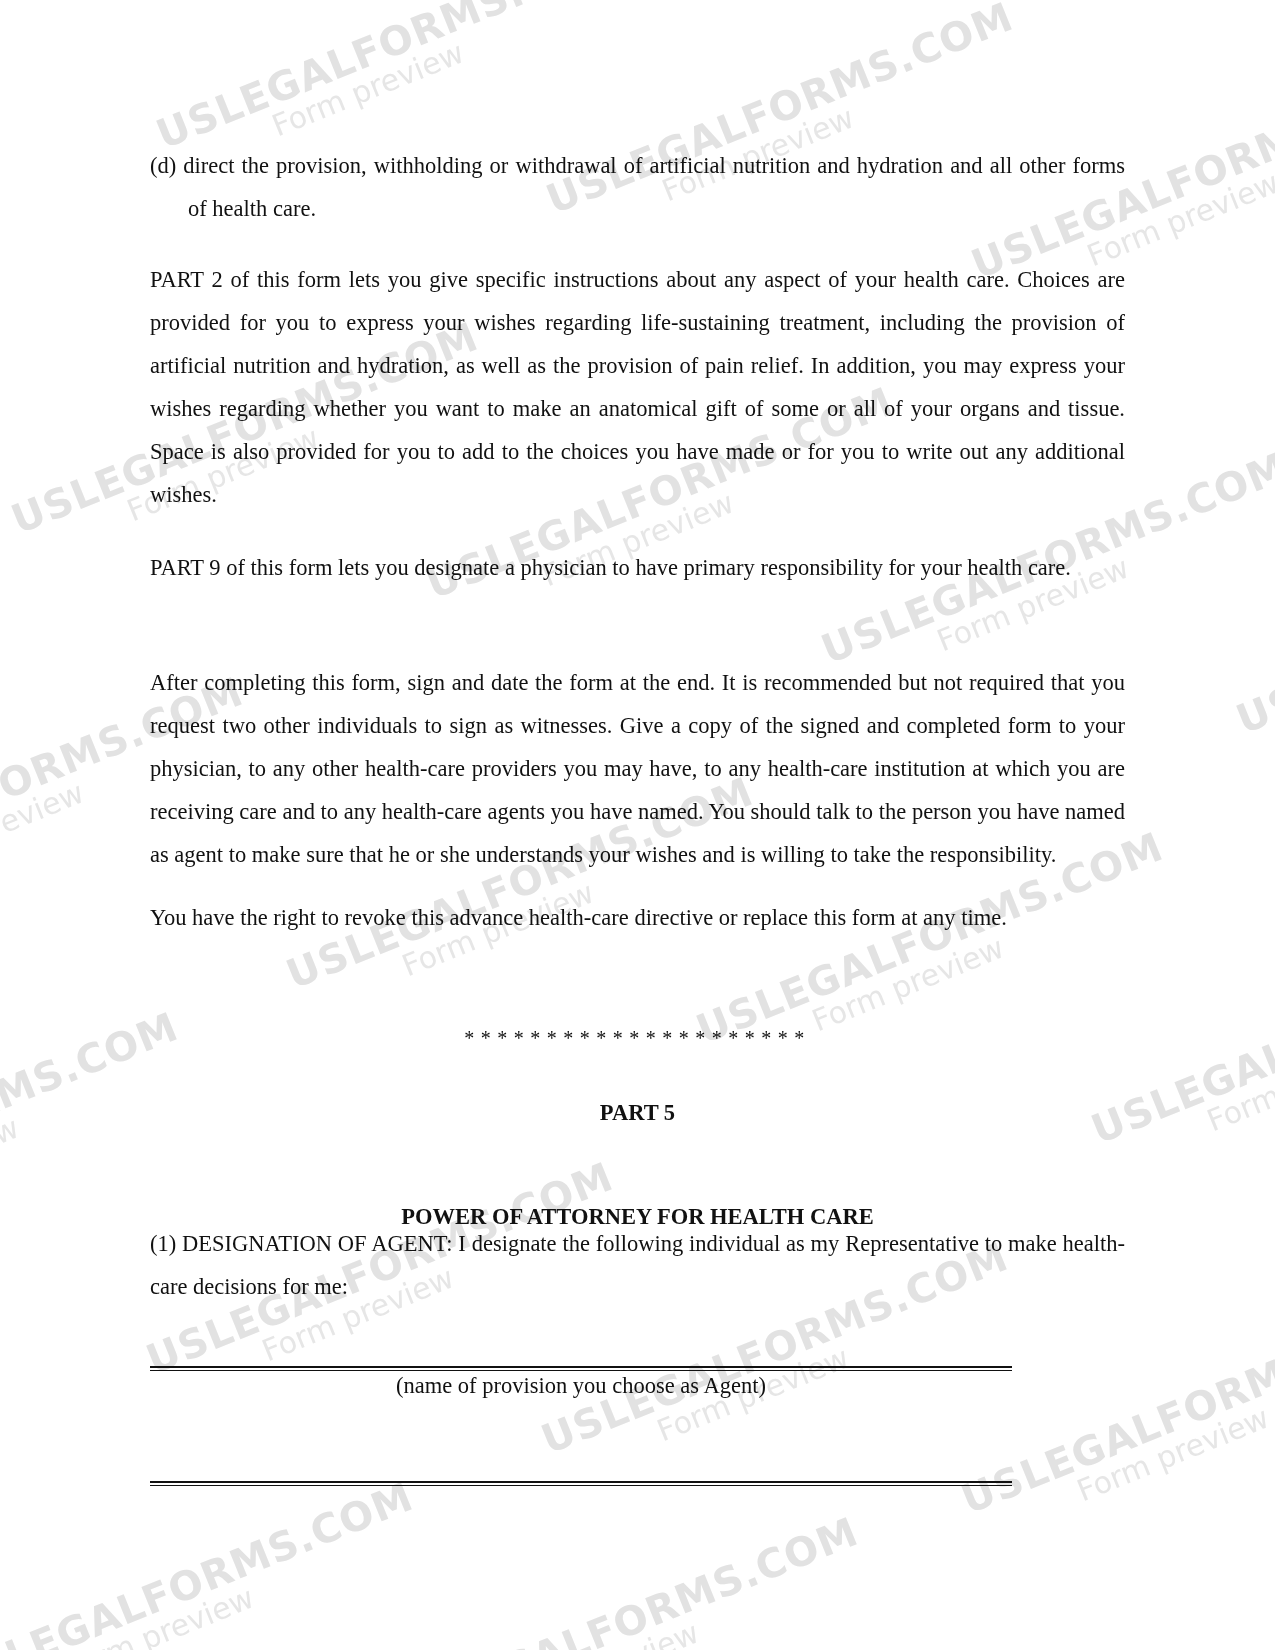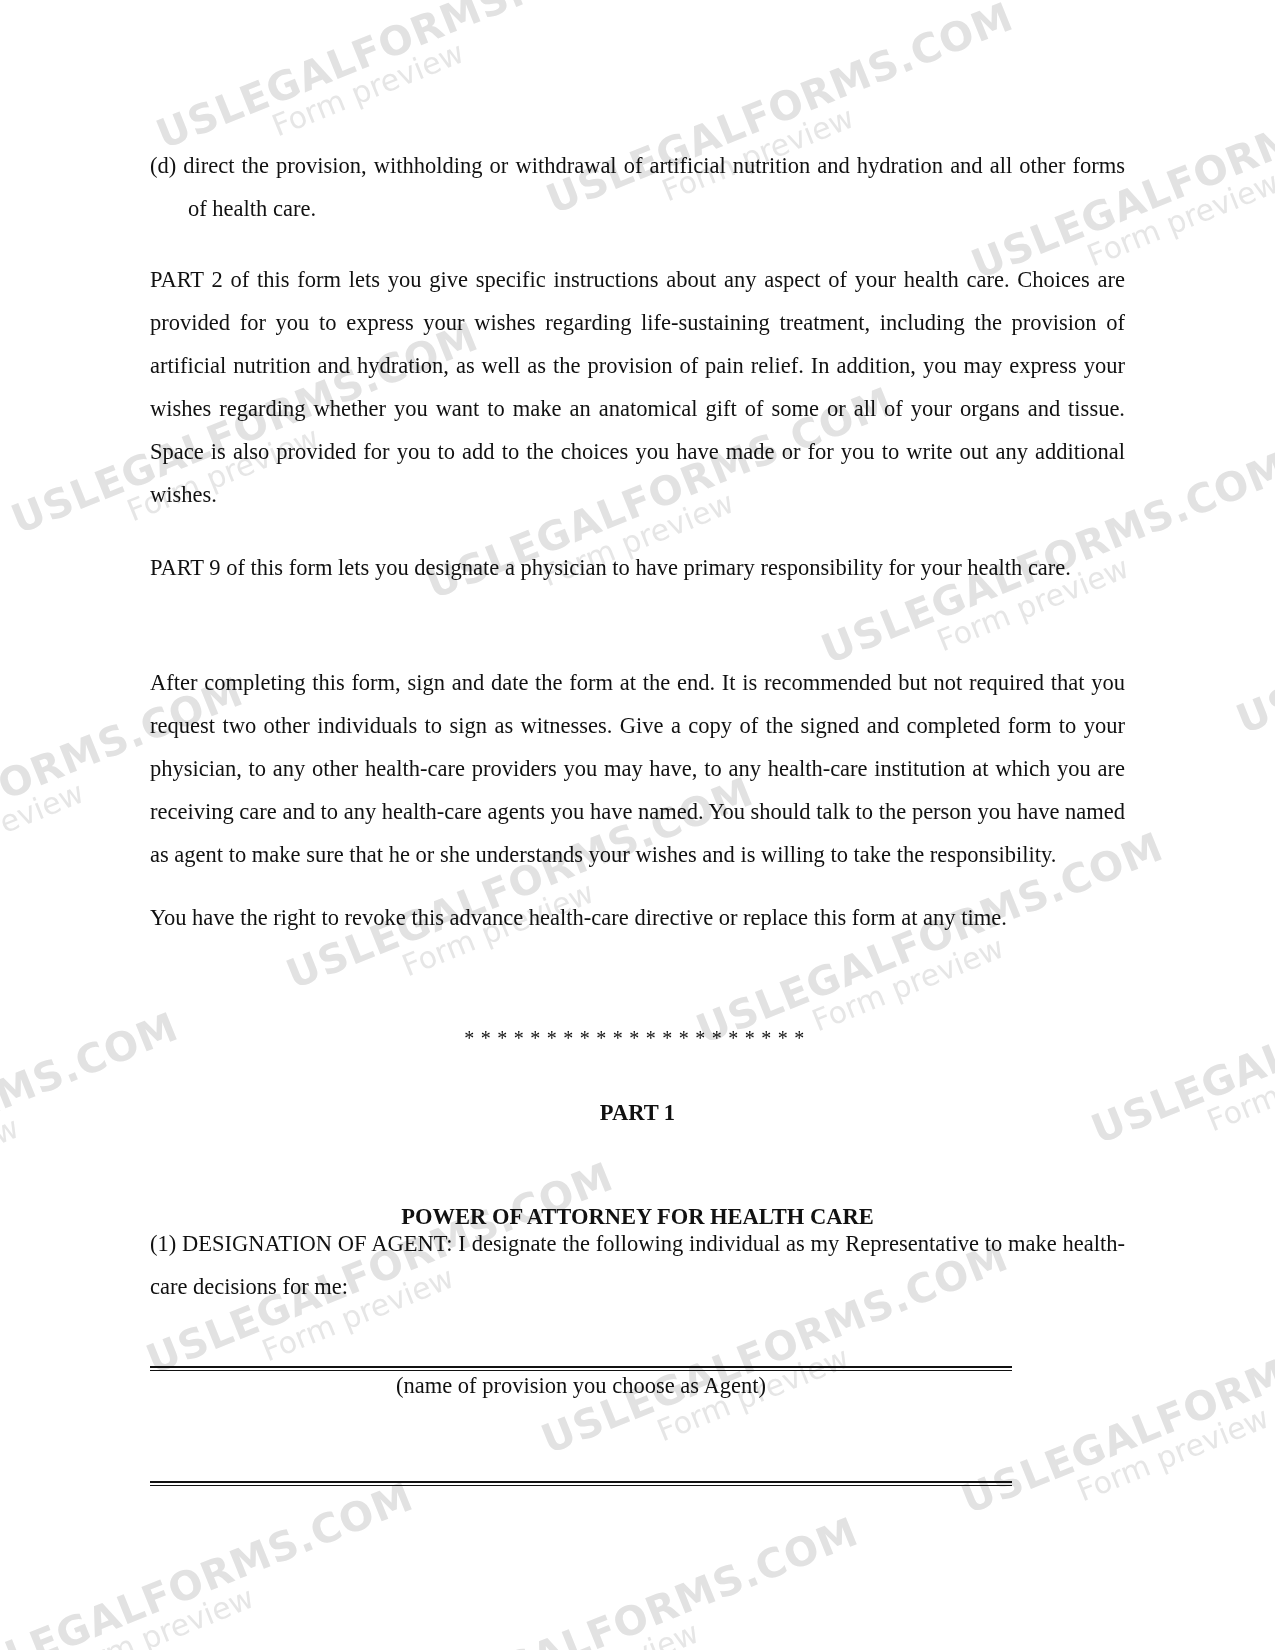--- a/index.html
+++ b/index.html
@@ -99,21 +99,21 @@
   <div class="p last-left" style="top:258px;">PART 2 of this form lets you give specific instructions about any aspect of your health care. Choices are provided for you to express your wishes regarding life-sustaining treatment, including the provision of artificial nutrition and hydration, as well as the provision of pain relief. In addition, you may express your wishes regarding whether you want to make an anatomical gift of some or all of your organs and tissue. Space is also provided for you to add to the choices you have made or for you to write out any additional wishes.</div>
 
   <div class="p last-left" style="top:546px;">PART 9 of this form lets you designate a physician to have primary responsibility for your health care.</div>
 
   <div class="p last-left" style="top:661px;">After completing this form, sign and date the form at the end. It is recommended but not required that you request two other individuals to sign as witnesses. Give a copy of the signed and completed form to your physician, to any other health-care providers you may have, to any health-care institution at which you are receiving care and to any health-care agents you have named. You should talk to the person you have named as agent to make sure that he or she understands your wishes and is willing to take the responsibility.</div>
 
   <div class="p last-left" style="top:896px;">You have the right to revoke this advance health-care directive or replace this form at any time.</div>
 
   <div class="stars" style="top:1027px;">*********************</div>
 
-  <div class="heading" style="top:1100px;">PART 1</div>
+  <div class="heading" style="top:1100px;">PART 5</div>
 
   <div class="heading" style="top:1204px;">POWER OF ATTORNEY FOR HEALTH CARE</div>
 
   <div class="p last-left" style="top:1222px;">
     <span class="bold">(1) DESIGNATION OF AGENT:</span><span> I designate the following individual as my Representative to make health-care decisions for me:</span>
   </div>
 
   <div style="position:absolute; left:0; top:1330px; width:862px; height:30px;">
     <span></span>
   </div>

